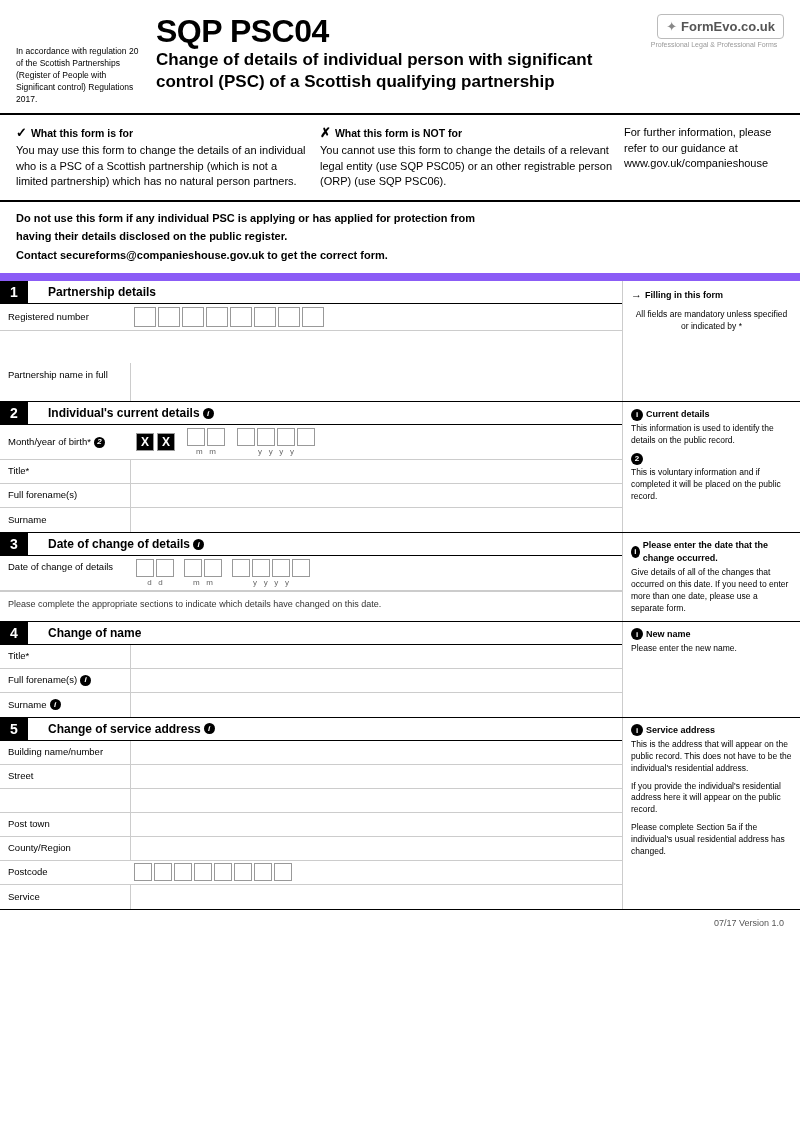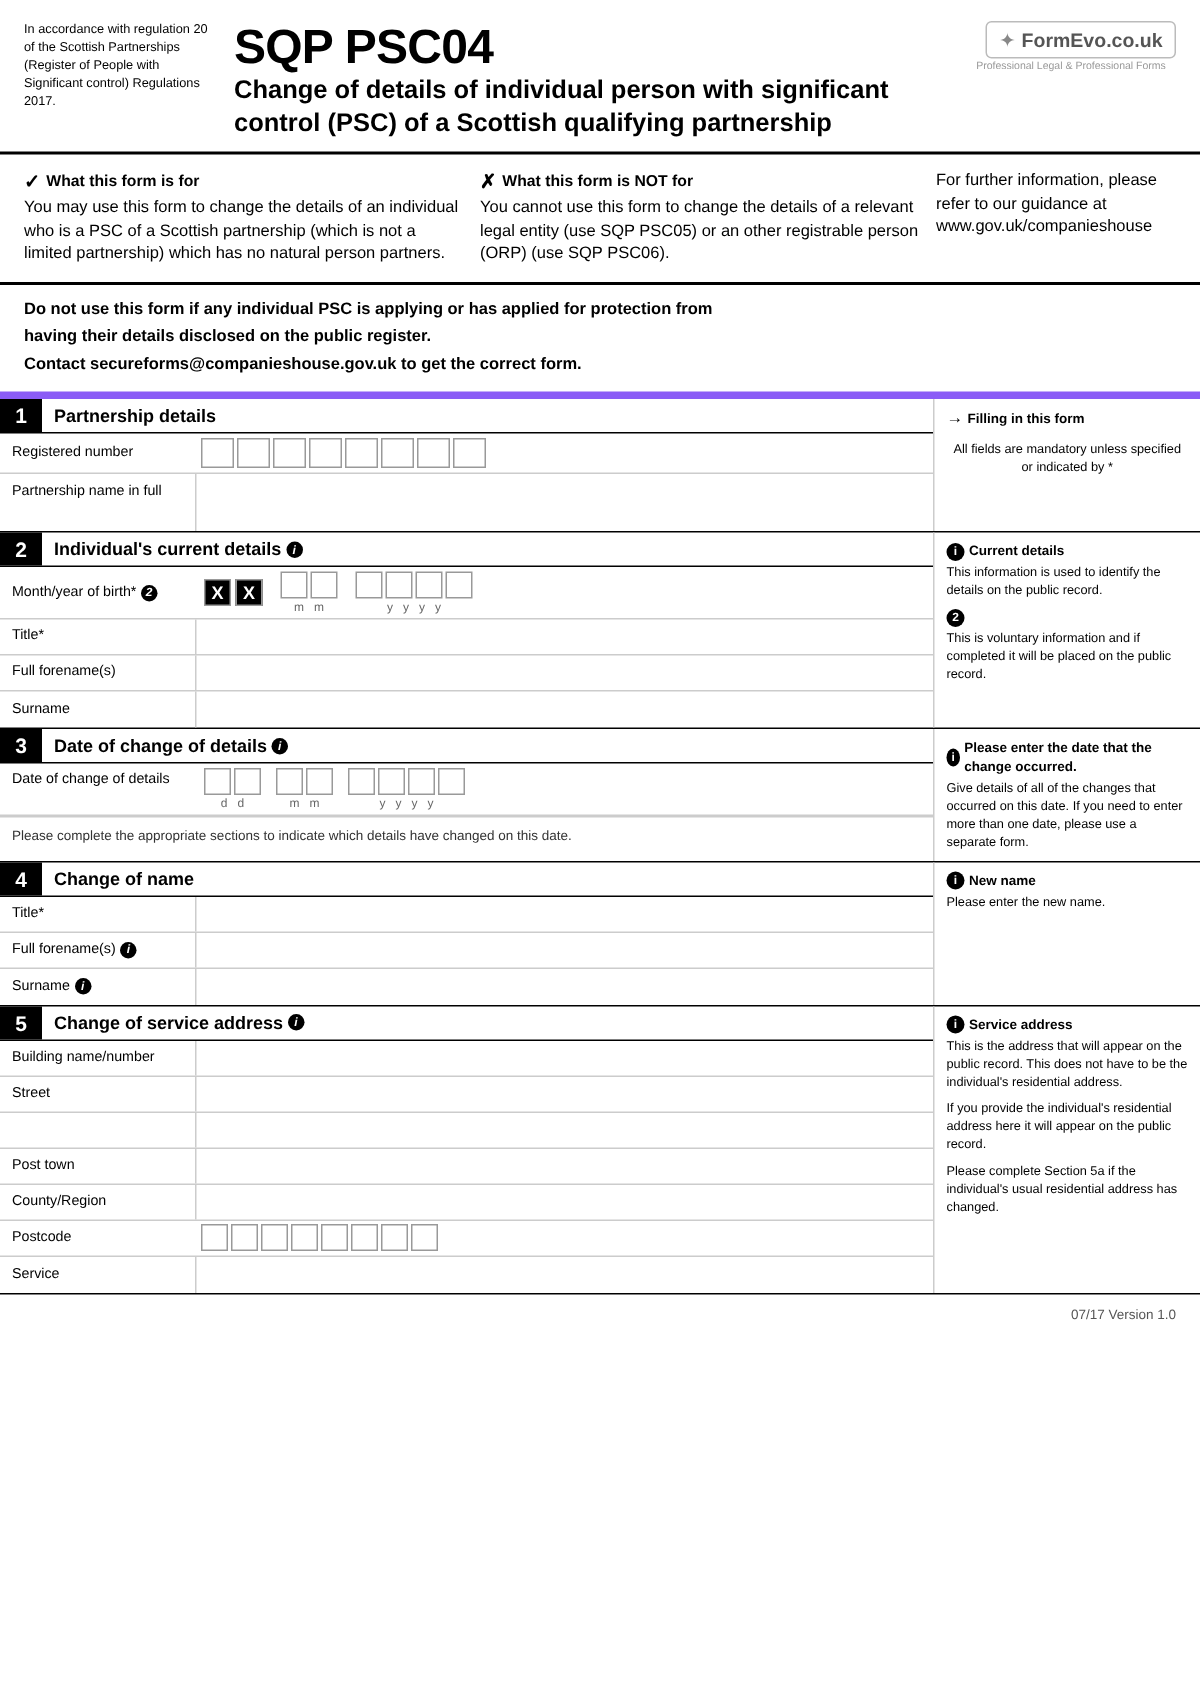--- a/index.html
+++ b/index.html
@@ -23,20 +23,21 @@
       display: flex;
       padding: 14px 16px 8px 16px;
       border-bottom: 2px solid #000;
       align-items: flex-start;
     }
     .header-left-text {
       font-size: 8.5px;
       line-height: 1.4;
       width: 130px;
       flex-shrink: 0;
+      margin-top: 32px;
     }
     .header-center {
       flex: 1;
       padding-left: 10px;
     }
     .form-title {
       font-size: 32px;
       font-weight: bold;
       line-height: 1.1;
       letter-spacing: -0.5px;
@@ -69,21 +70,21 @@
       display: flex;
       align-items: center;
       gap: 4px;
     }
     .tick-icon { color: #000; font-size: 13px; }
     .cross-icon { color: #000; font-size: 13px; }
     .info-box-body { font-size: 11px; line-height: 1.4; }
     
     .warning-box {
       padding: 8px 16px;
-      border-bottom: 5px solid #8b5cf6;
+      border-bottom: 8px solid #8b5cf6;
       font-size: 11px;
       line-height: 1.5;
     }
     .warning-box p { margin-bottom: 2px; }
     .warning-bold { font-weight: bold; }
     .section-title-row {
       display: flex;
       align-items: stretch;
       border-bottom: 1px solid #000;
     }
@@ -94,21 +95,21 @@
       font-size: 14px;
       padding: 3px 8px;
       display: flex;
       align-items: center;
       justify-content: center;
       min-width: 28px;
     }
     .section-title-label {
       font-weight: bold;
       font-size: 12px;
-      padding: 3px 8px;
+      padding: 3px 20px;
       display: flex;
       align-items: center;
       flex: 1;
     }
     
     .form-row {
       display: flex;
       align-items: stretch;
       border-bottom: 1px solid #ccc;
       min-height: 24px;
@@ -199,20 +200,21 @@
     .note-area {
       padding: 6px 8px;
       font-size: 9px;
       color: #333;
       border-top: 1px solid #ccc;
       line-height: 1.4;
     }
     
     .field-tall {
       min-height: 36px;
+      margin-top: 32px;
     }
     
     .info-i {
       display: inline-flex;
       width: 11px;
       height: 11px;
       border-radius: 50%;
       background: #000;
       color: #fff;
       font-size: 8px;

